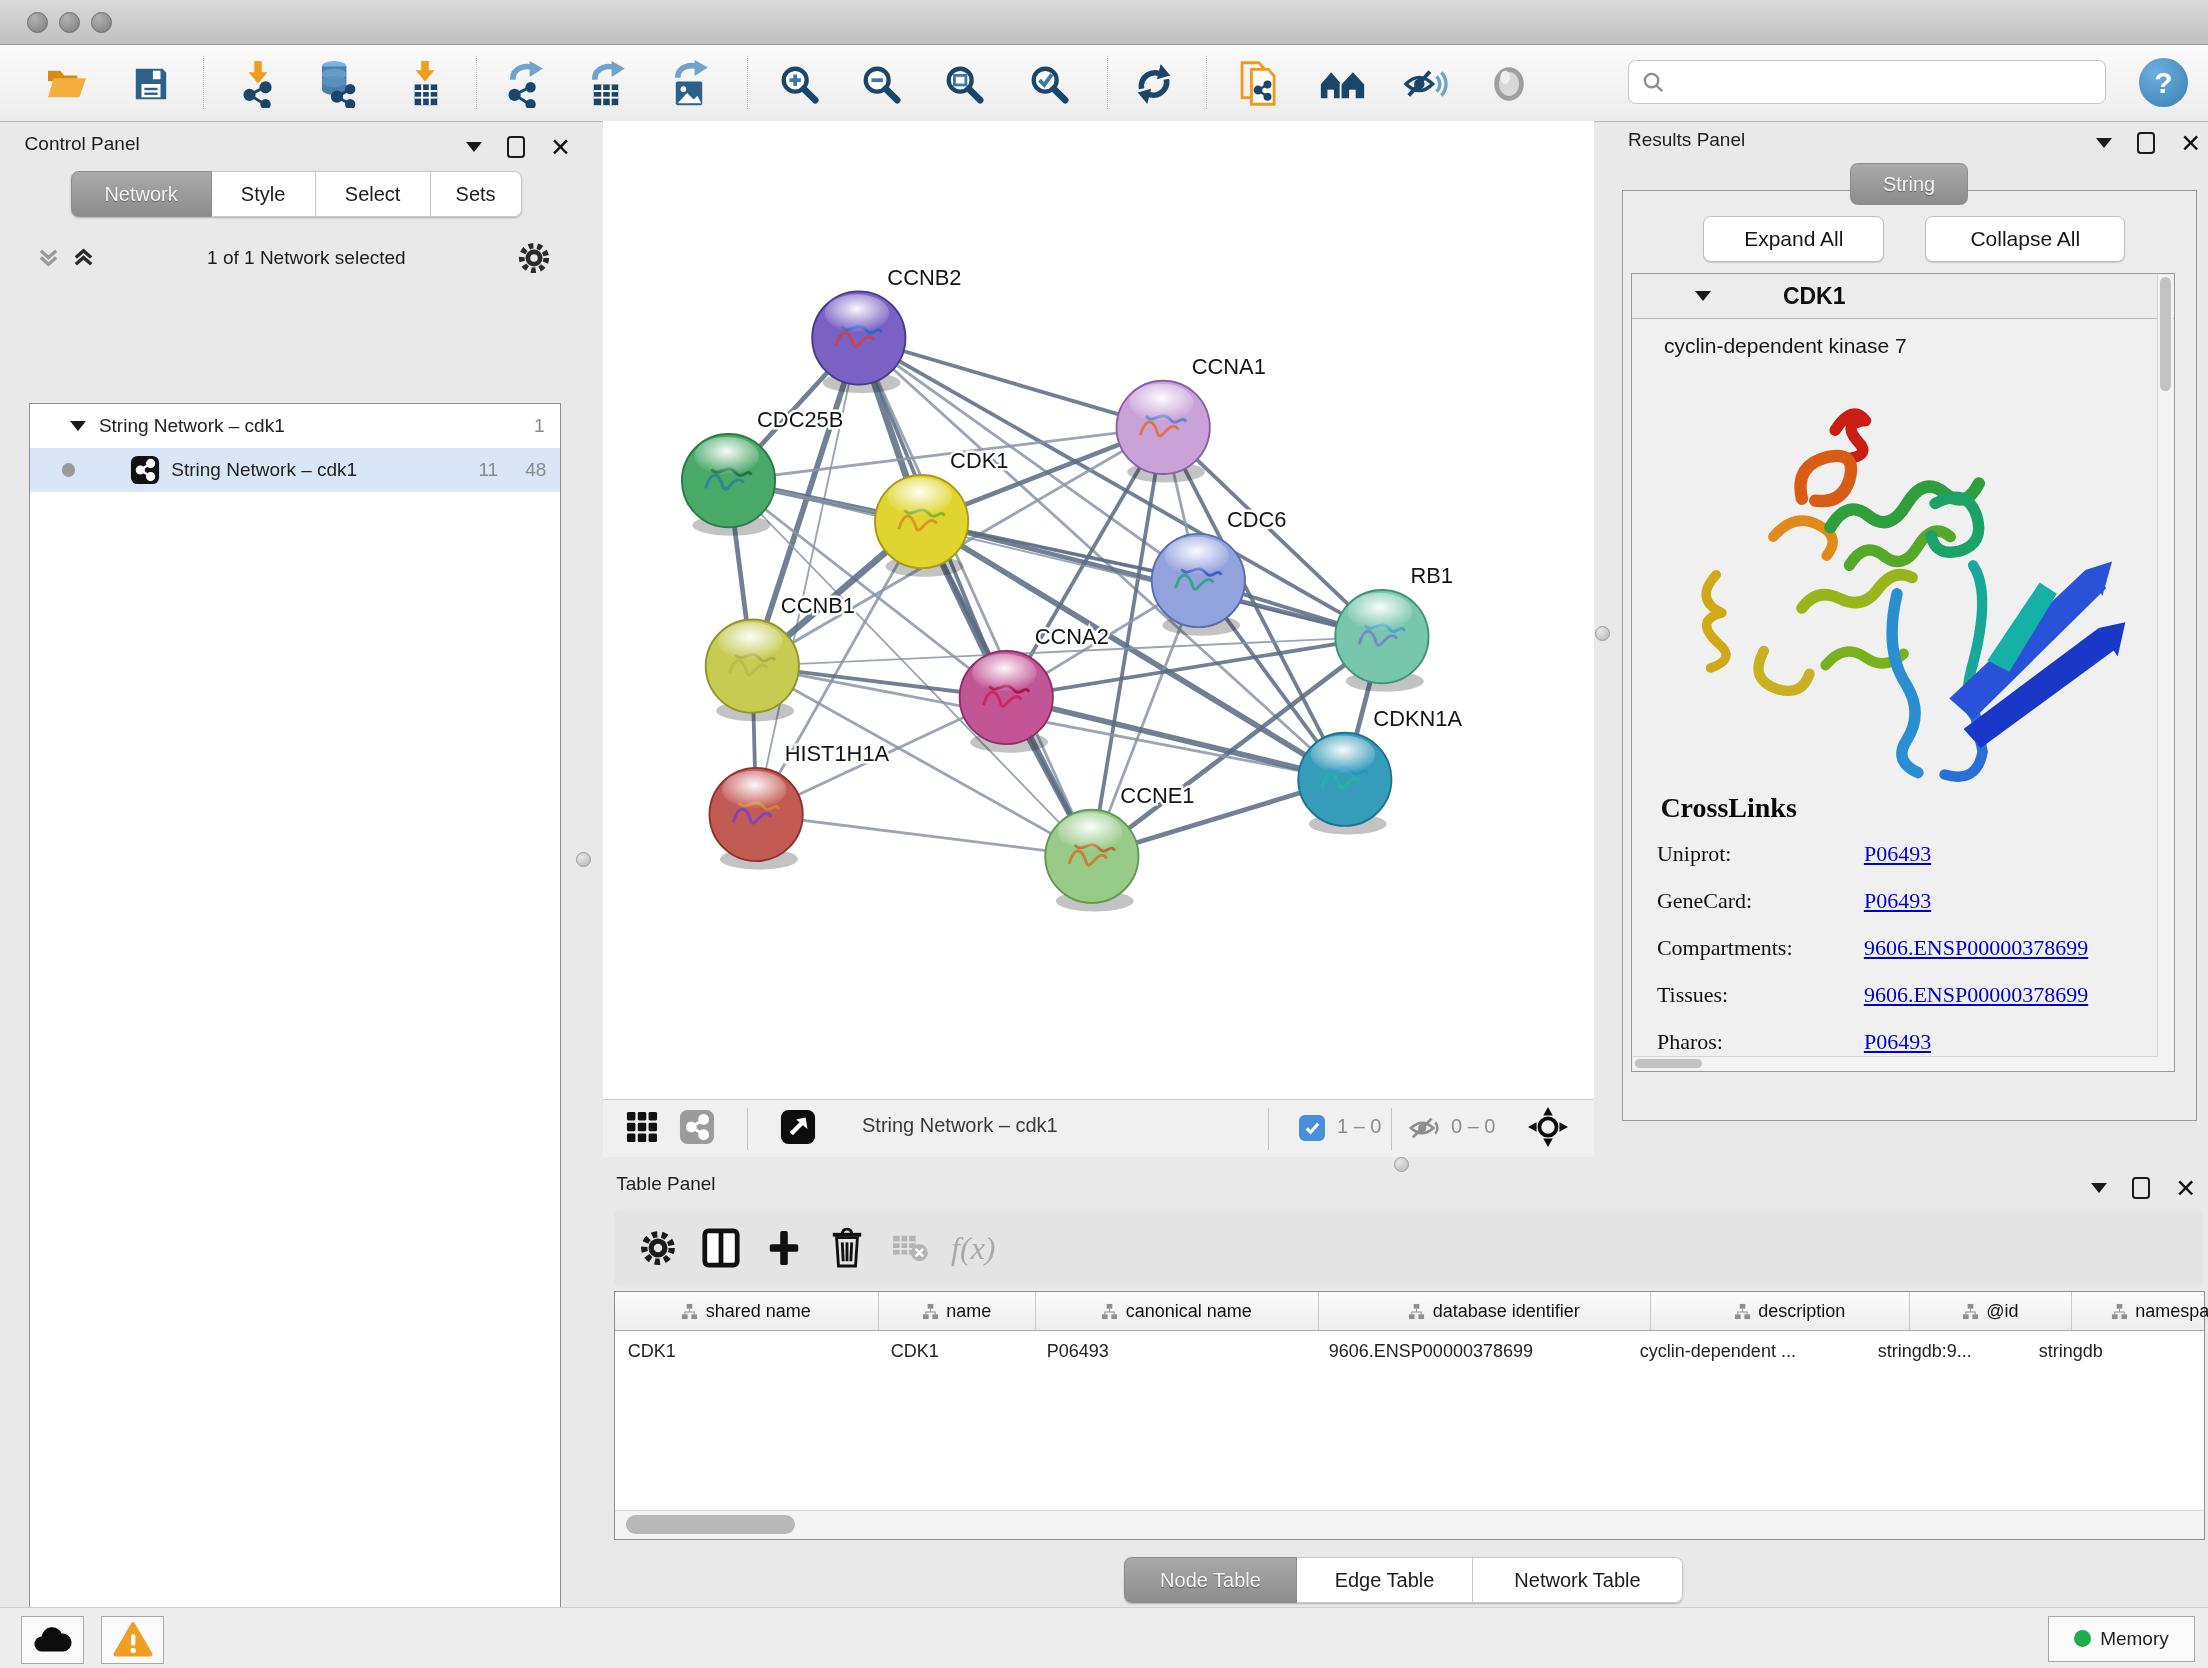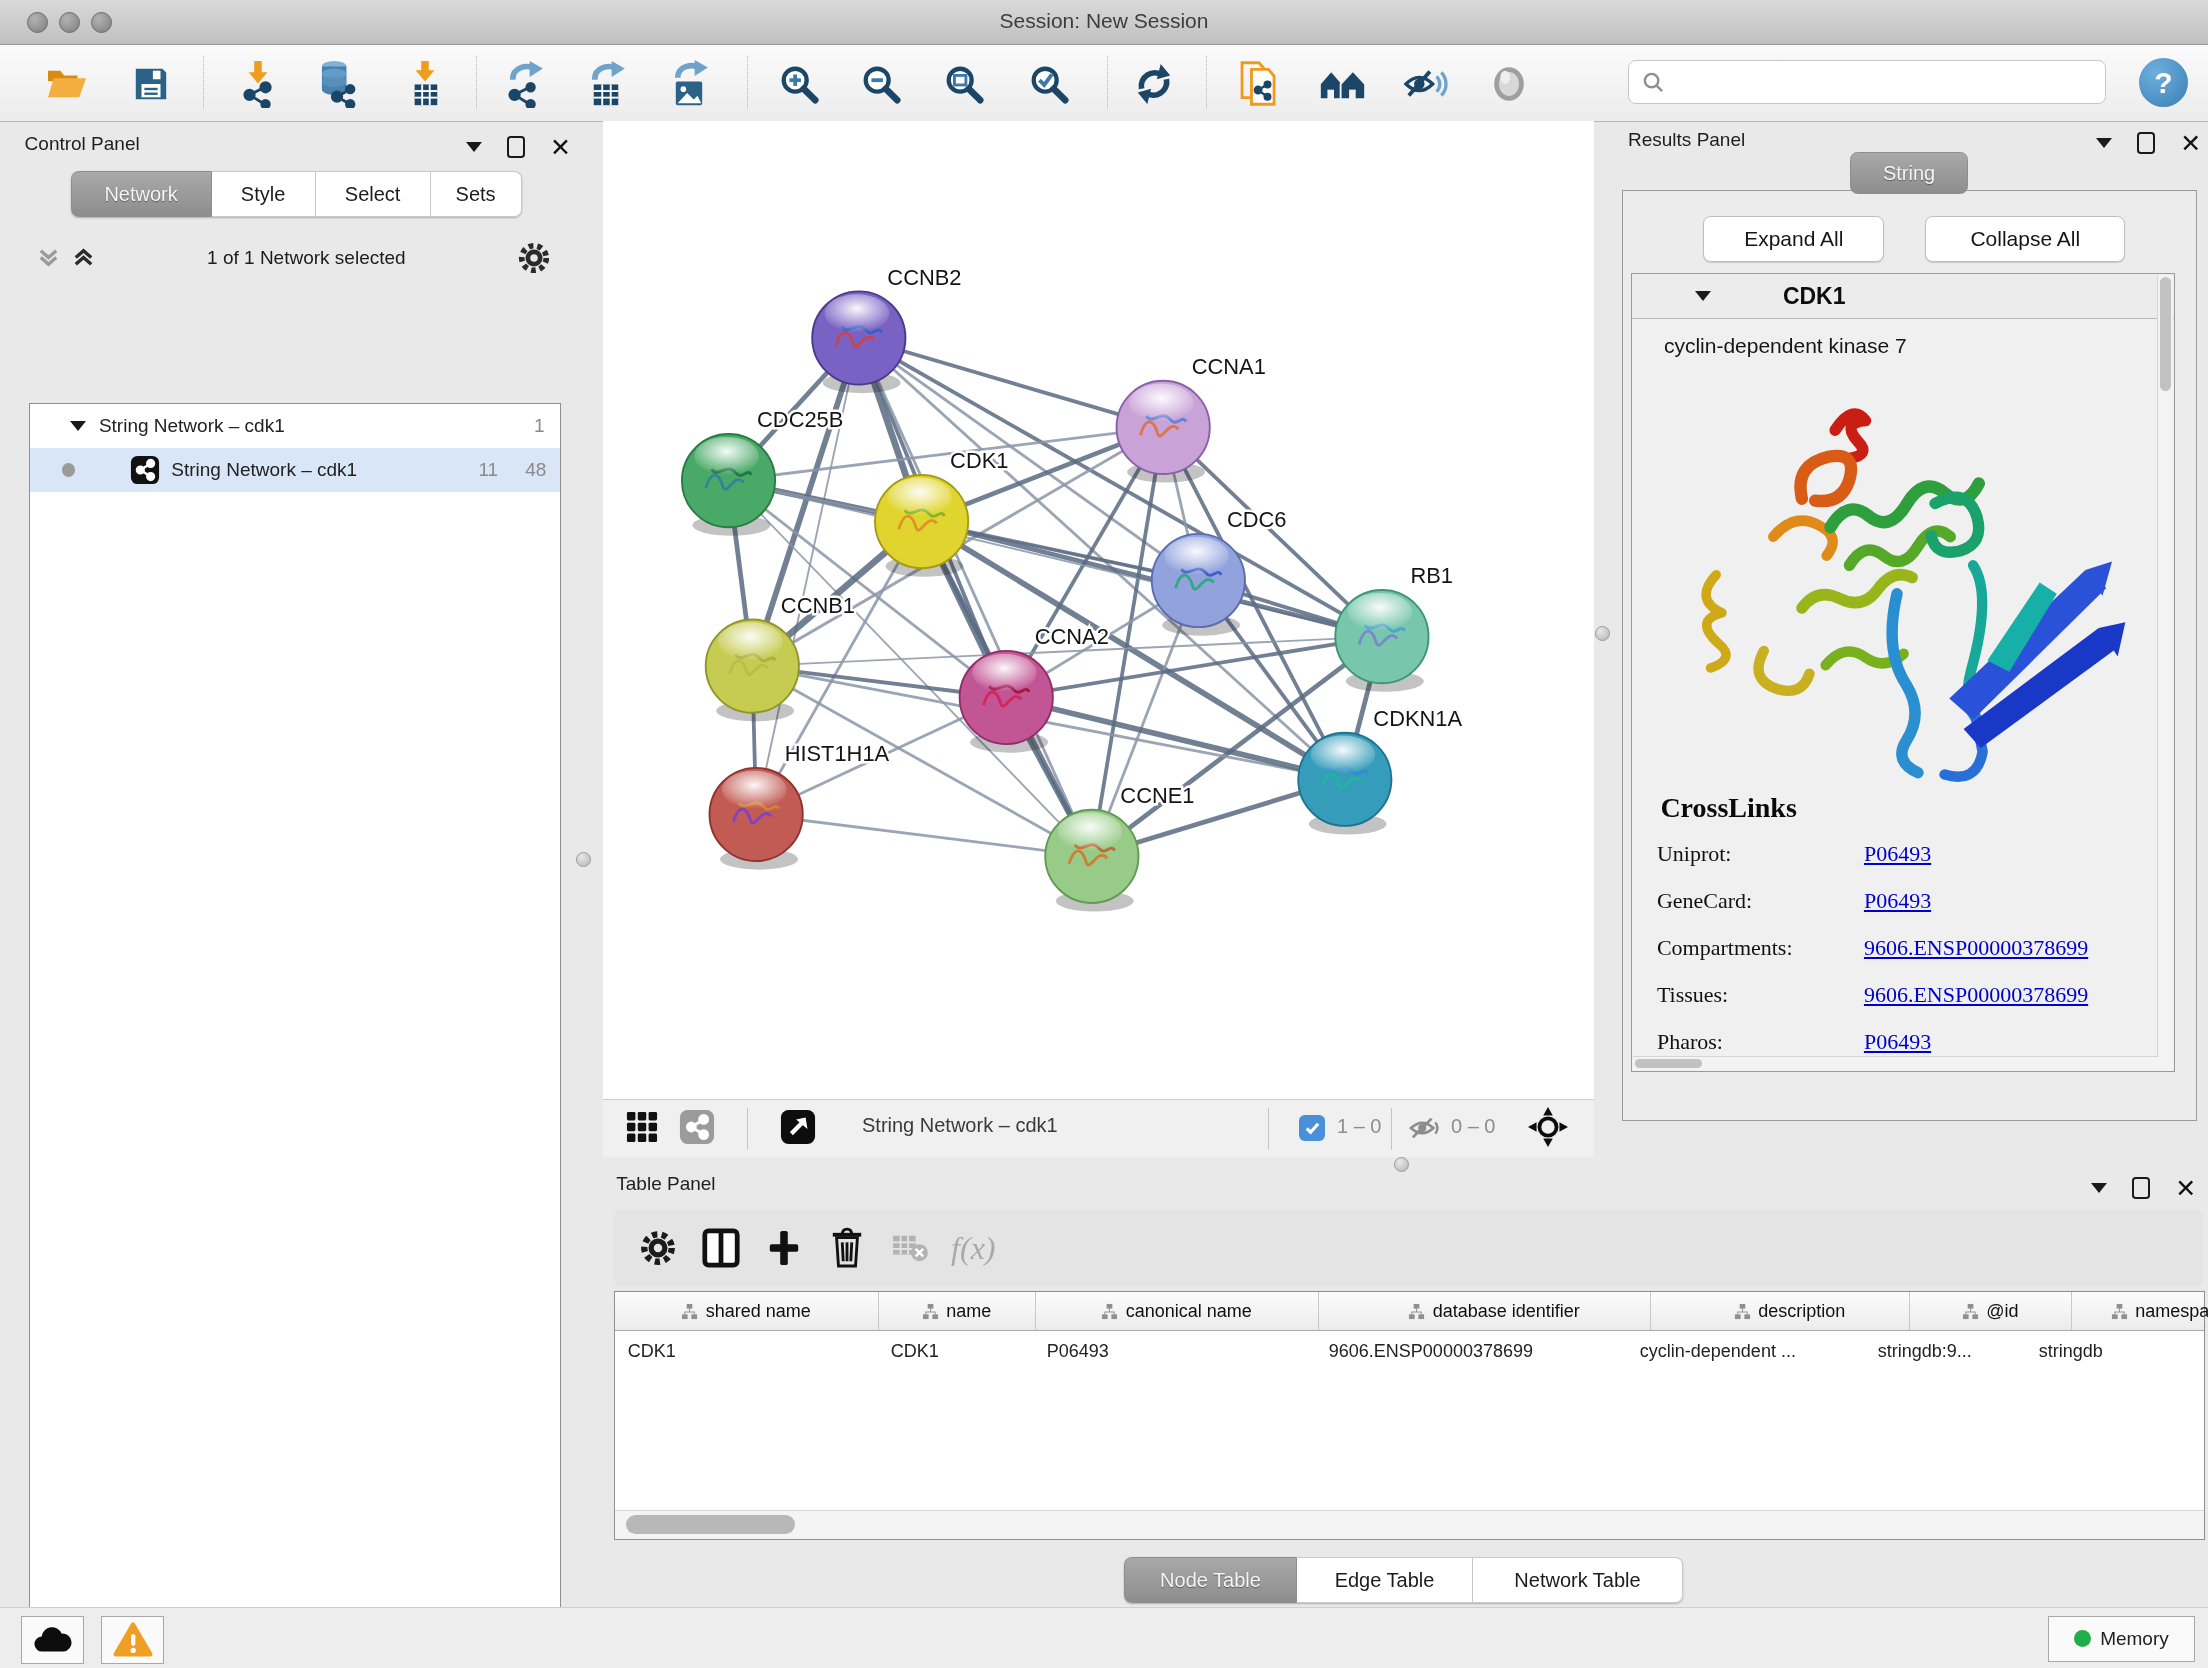--- a/index.html
+++ b/index.html
@@ -104,21 +104,20 @@
 </style>
 </head>
 <body>
 
 <div id="app">
 
   <div class="abs titlebar">
     <span class="tlight" style="left:27px"></span>
     <span class="tlight" style="left:59px"></span>
     <span class="tlight" style="left:91px"></span>
-    <div class="wintitle">Session: New Session</div>
   </div>
 
   <div class="abs toolbar">
     <div class="tbtn" style="left:39px">
       <span>
           <svg width="44" height="38" viewBox="0 0 46 40">
         <path d="M3 6 h13 l4 5 h14 v6 H3 Z" fill="#d98a10"></path>
         <path d="M3 34 L9 14 h34 l-7 20 Z" fill="#f3ae3f"></path>
           </svg>
         </span>
@@ -629,21 +628,21 @@
     </div>
   </div>
 
   <div class="abs rpanel">
     <div class="ptitle abs" style="left:19px;top:7.6px">Results Panel</div>
     <div class="pctl abs" style="left:487px;top:11.4px">
       <span class="tri-down"></span>
       <span class="float-ic"></span>
       <span class="close-x">✕</span>
     </div>
-    <div class="abs" style="left:241px;top:31px;z-index:3">
+    <div class="abs" style="left:241px;top:42px;z-index:3">
       <div class="tab sel" style="width:116px;height:40px;display:flex;align-items:center;justify-content:center;border-radius:7.6px;background:linear-gradient(#a9a9a9,#8d8d8d);color:#f5f5f5;font-size:20px;text-shadow:0 1px 1px rgba(0,0,0,.4);border:1px solid #8d8d8d">String</div>
     </div>
     <div class="rbox">
       <div class="rbtn abs" style="left:80px;top:25px;width:179px">Expand All</div>
       <div class="rbtn abs" style="left:302px;top:25px;width:198px">Collapse All</div>
 
       <div class="sectbox">
         <div class="secthead">
           <span class="tri-down" style="margin:0 0 0 63px"></span>
           <span style="margin-left:72px;font-size:23px;font-weight:bold;color:#0d0d0d">CDK1</span>

